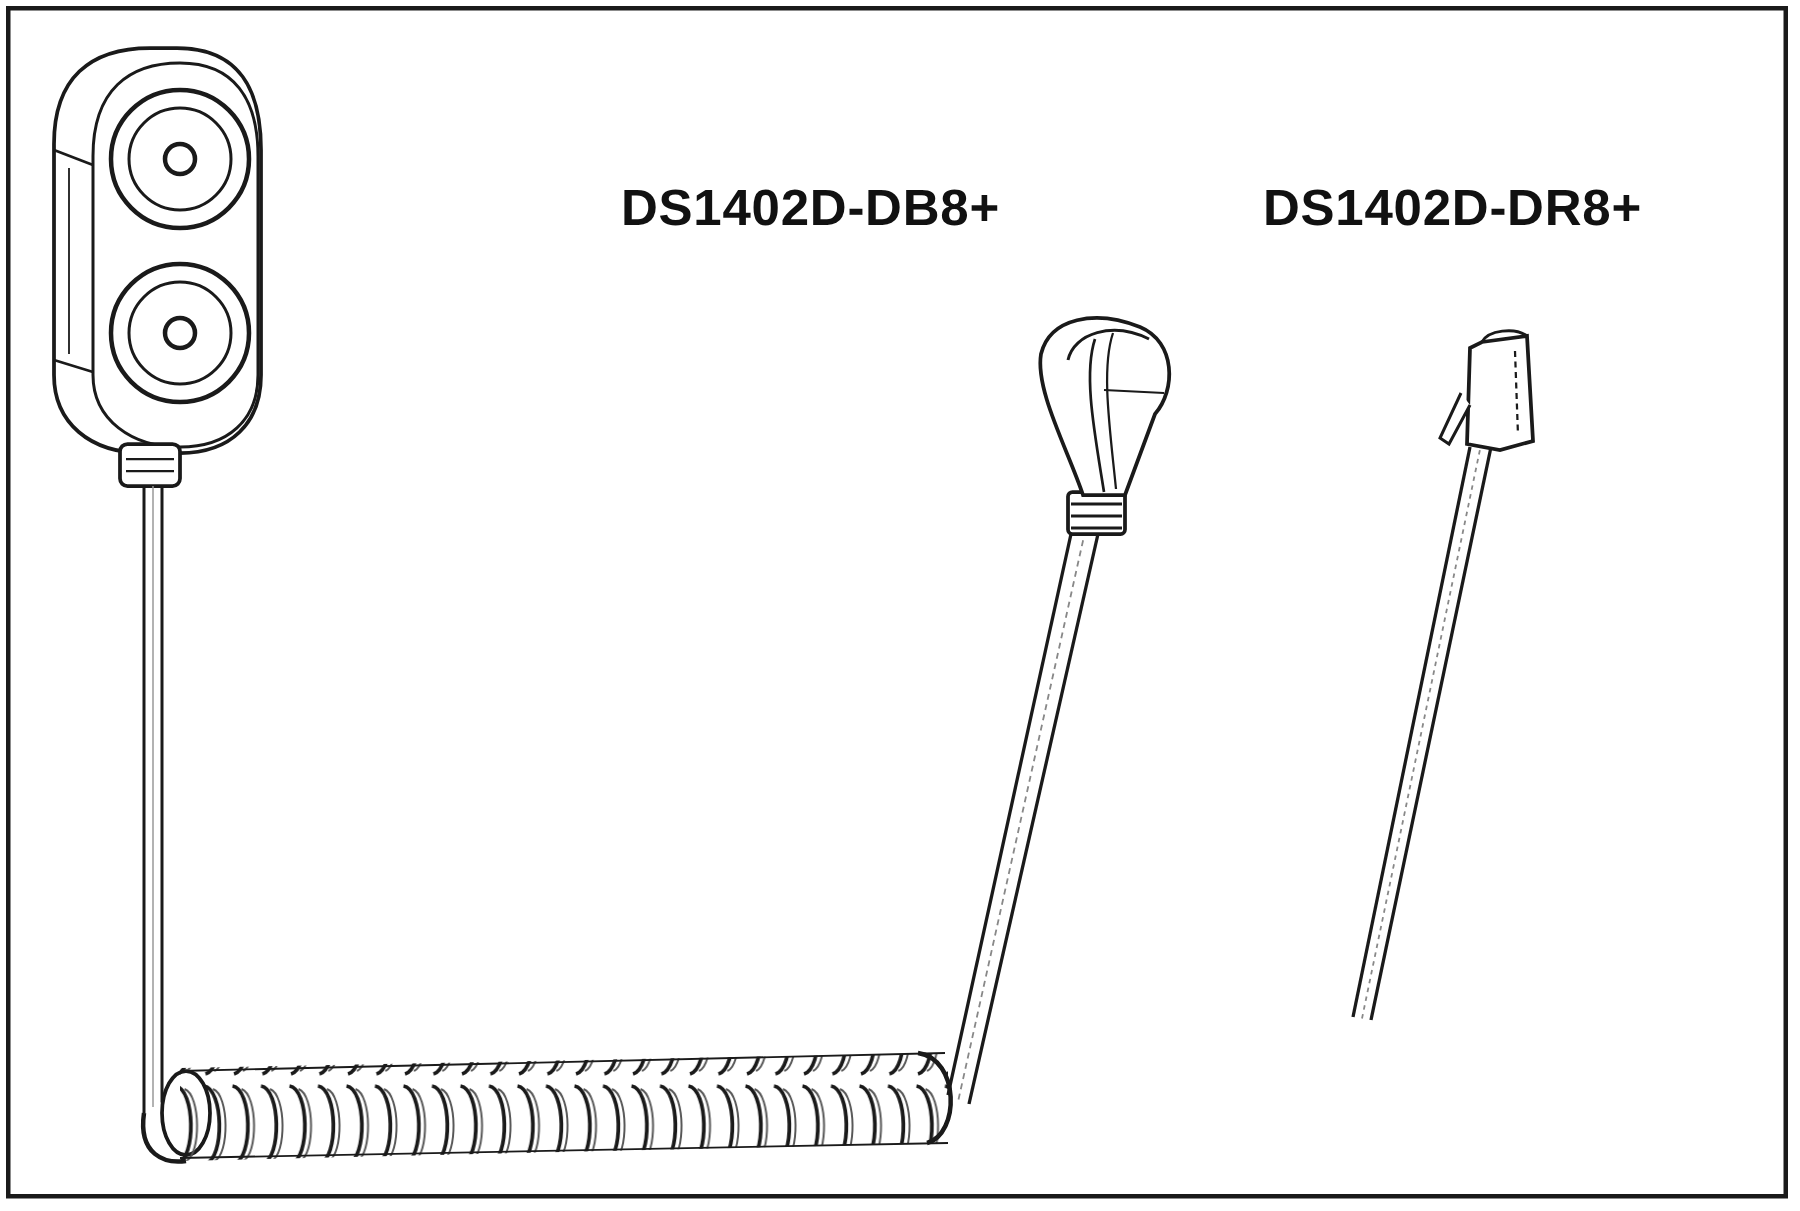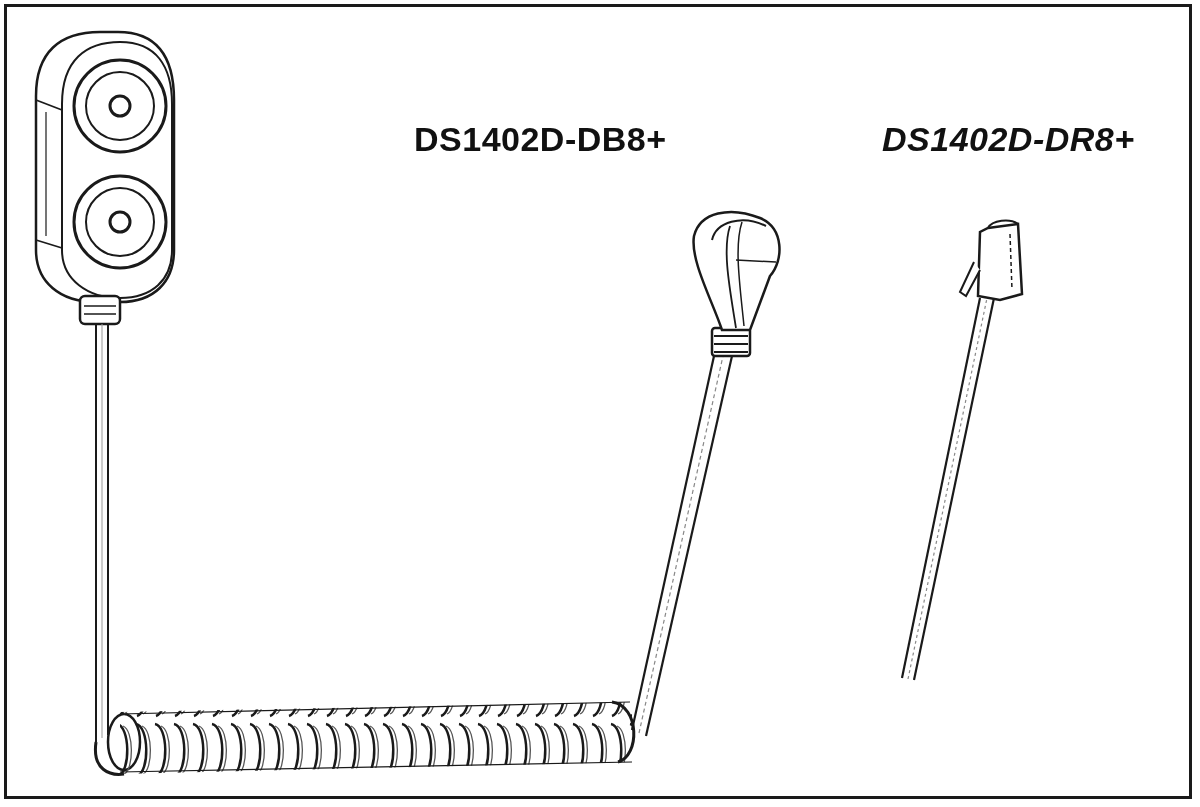--- a/index.html
+++ b/index.html
@@ -7,21 +7,21 @@
     .frame {
       position: absolute; left: 4px; top: 4px; width: 1188px; height: 795px;
       border: 3px solid #1a1a1a; box-sizing: border-box; background: #ffffff;
     }
     .label {
       position: absolute; font-family: "Liberation Sans", sans-serif;
       font-weight: bold; font-size: 34px; color: #111111; letter-spacing: 0.5px;
       white-space: nowrap;
     }
     .label-db8 { left: 414px; top: 120px; }
-    .label-dr8 { left: 882px; top: 120px; font-style: italic; }
+    .label-dr8 { left: 842px; top: 120px; }
     svg.art { position: absolute; left: 0; top: 0; }
   </style>
 </head>
 <body>
 
 <div class="frame"></div>
 
 <div class="label label-db8">DS1402D-DB8+</div>
 <div class="label label-dr8">DS1402D-DR8+</div>
 

